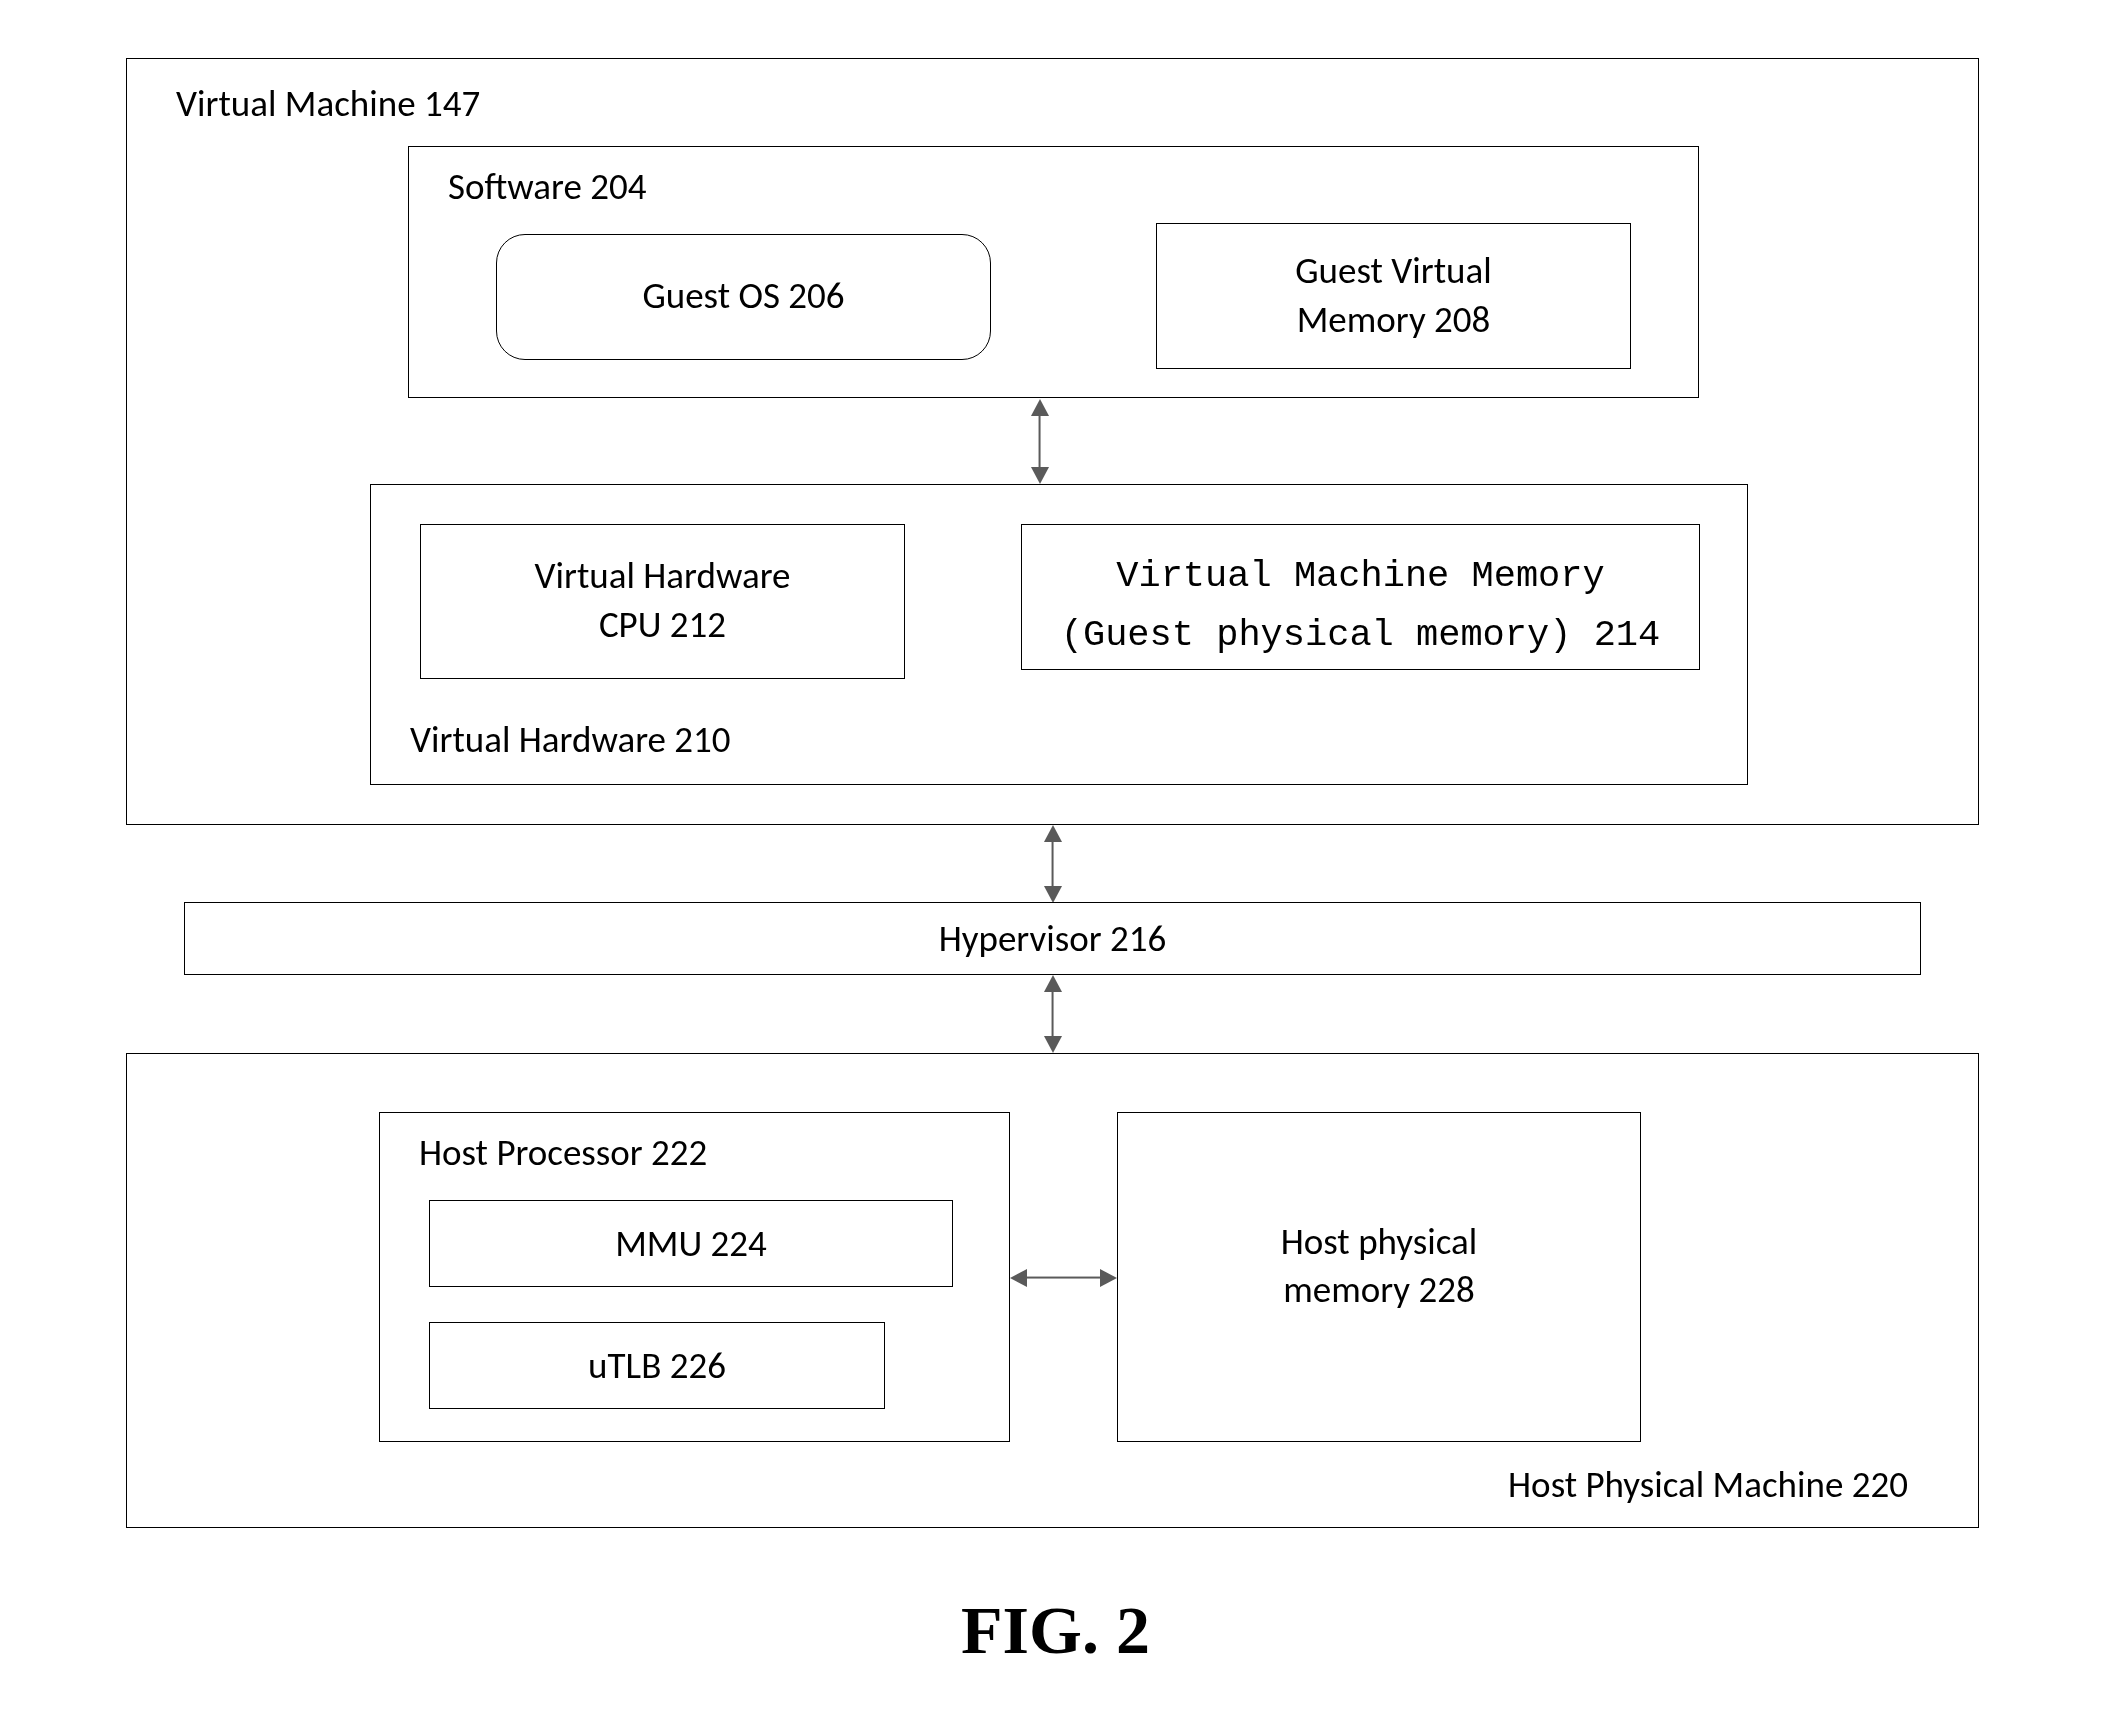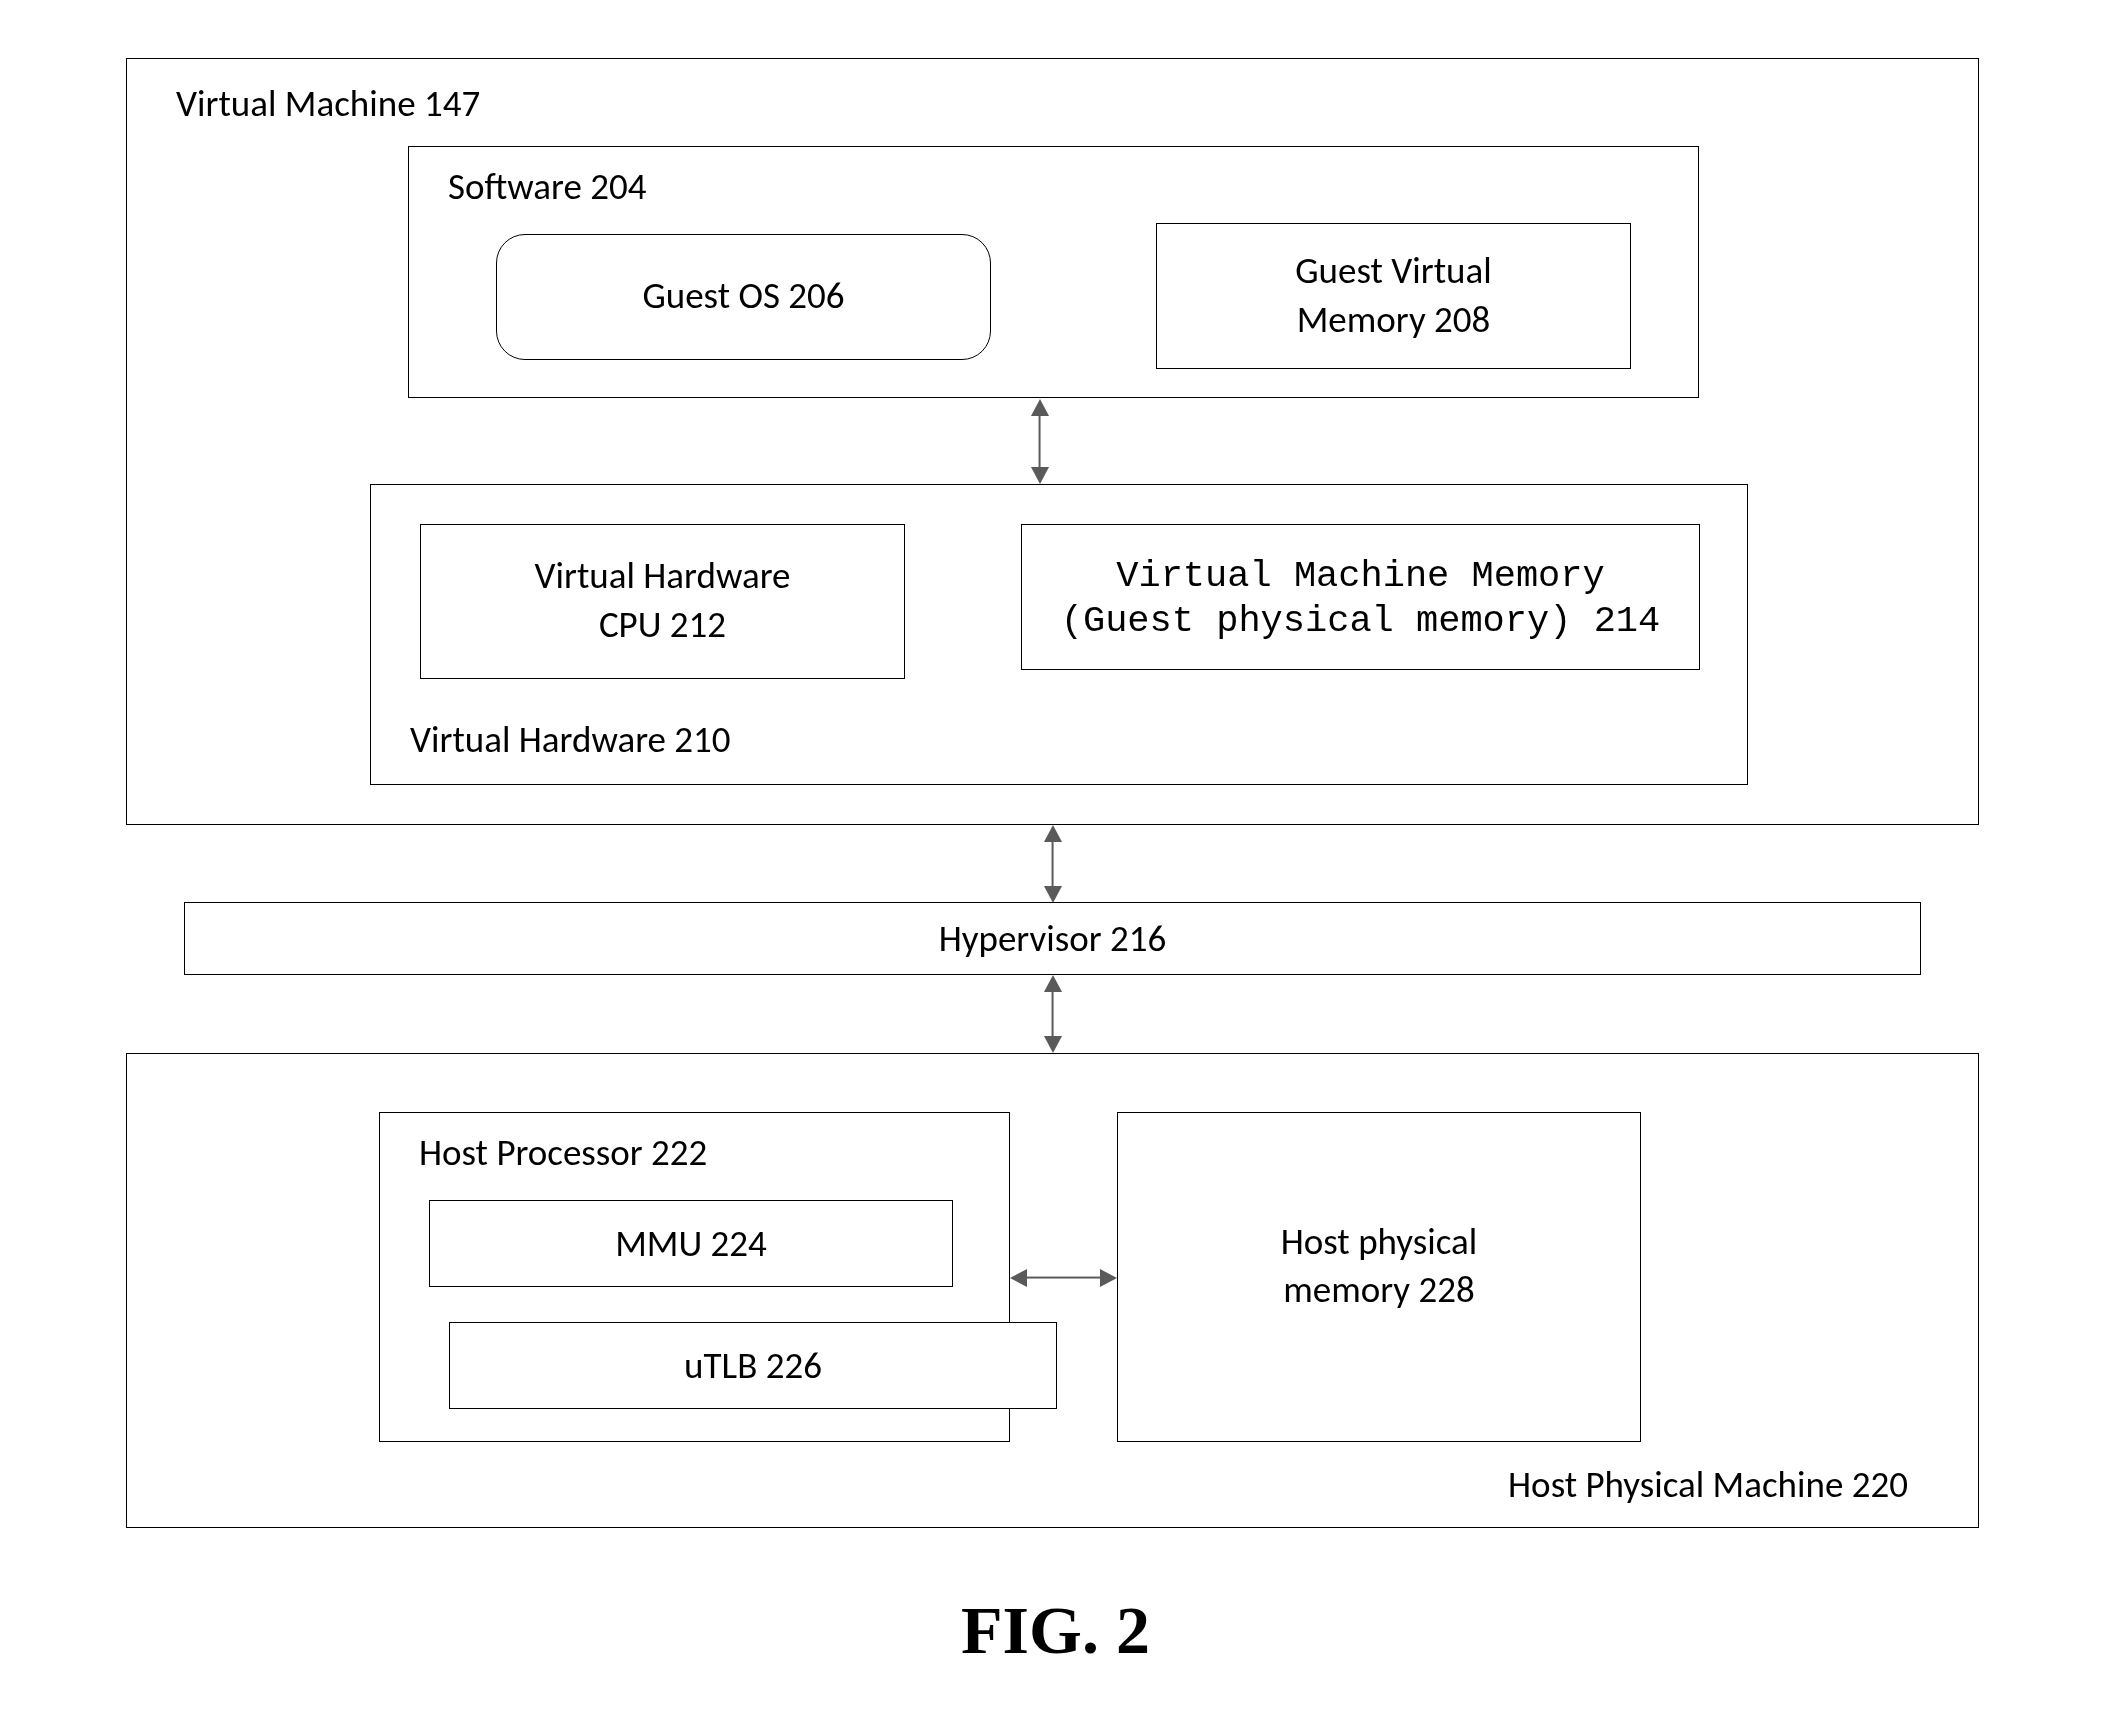--- a/index.html
+++ b/index.html
@@ -102,21 +102,21 @@
     <div class="box" style="left:243px; top:425px; width:1378px; height:301px;">
       <span class="label" style="left:39px; top:233px;">Virtual Hardware  210</span>
 
       <div class="box" style="left:49px; top:39px; width:485px; height:155px;">
         <span class="label label-center" style="left:0; right:0; top:29px;">Virtual Hardware</span>
         <span class="label label-center" style="left:0; right:0; top:78px;">CPU 212</span>
       </div>
 
       <div class="box" style="left:650px; top:39px; width:679px; height:146px;font-family:Liberation Mono, monospace;">
         <span class="label label-center" style="left:0; right:0; top:29px;">Virtual Machine Memory</span>
-        <span class="label label-center" style="left:0; right:0; top:74px;text-align:center;">(Guest physical memory) 214</span>
+        <span class="label label-center" style="left:0; right:0; top:88px;text-align:center;">(Guest physical memory) 214</span>
       </div>
     </div>
 
     <div class="arrow arrow-v" style="left:893px; top:340px; width:39px; height:85px;">
       <div class="head-up"></div>
       <div class="line" style="top:13.6px; bottom:13.6px;"></div>
       <div class="head-down"></div>
     </div>
   </div>
 
@@ -139,21 +139,21 @@
   <div class="box" style="left:126px; top:1053px; width:1853px; height:475px;">
     <span class="label" style="right:70px; bottom:19.4px;">Host Physical Machine  220</span>
 
     <div class="box" style="left:252px; top:58px; width:631px; height:330px;">
       <span class="label" style="left:39px; top:17.5px;">Host Processor 222</span>
 
       <div class="box" style="left:49px; top:87px; width:524px; height:87px;">
         <span class="label label-center" style="left:0; right:0; top:21.3px;">MMU 224</span>
       </div>
 
-      <div class="box" style="left:49px; top:209px; width:608px; height:87px;margin-left:20px;">
+      <div class="box" style="left:49px; top:209px; width:456px; height:87px;">
         <span class="label label-center" style="left:0; right:0; top:21.3px;">uTLB 226</span>
       </div>
     </div>
 
     <div class="arrow arrow-h" style="left:883px; top:204px; width:107px; height:39px;">
       <div class="head-left"></div>
       <div class="line" style="left:13.6px; right:13.6px;"></div>
       <div class="head-right"></div>
     </div>
 

